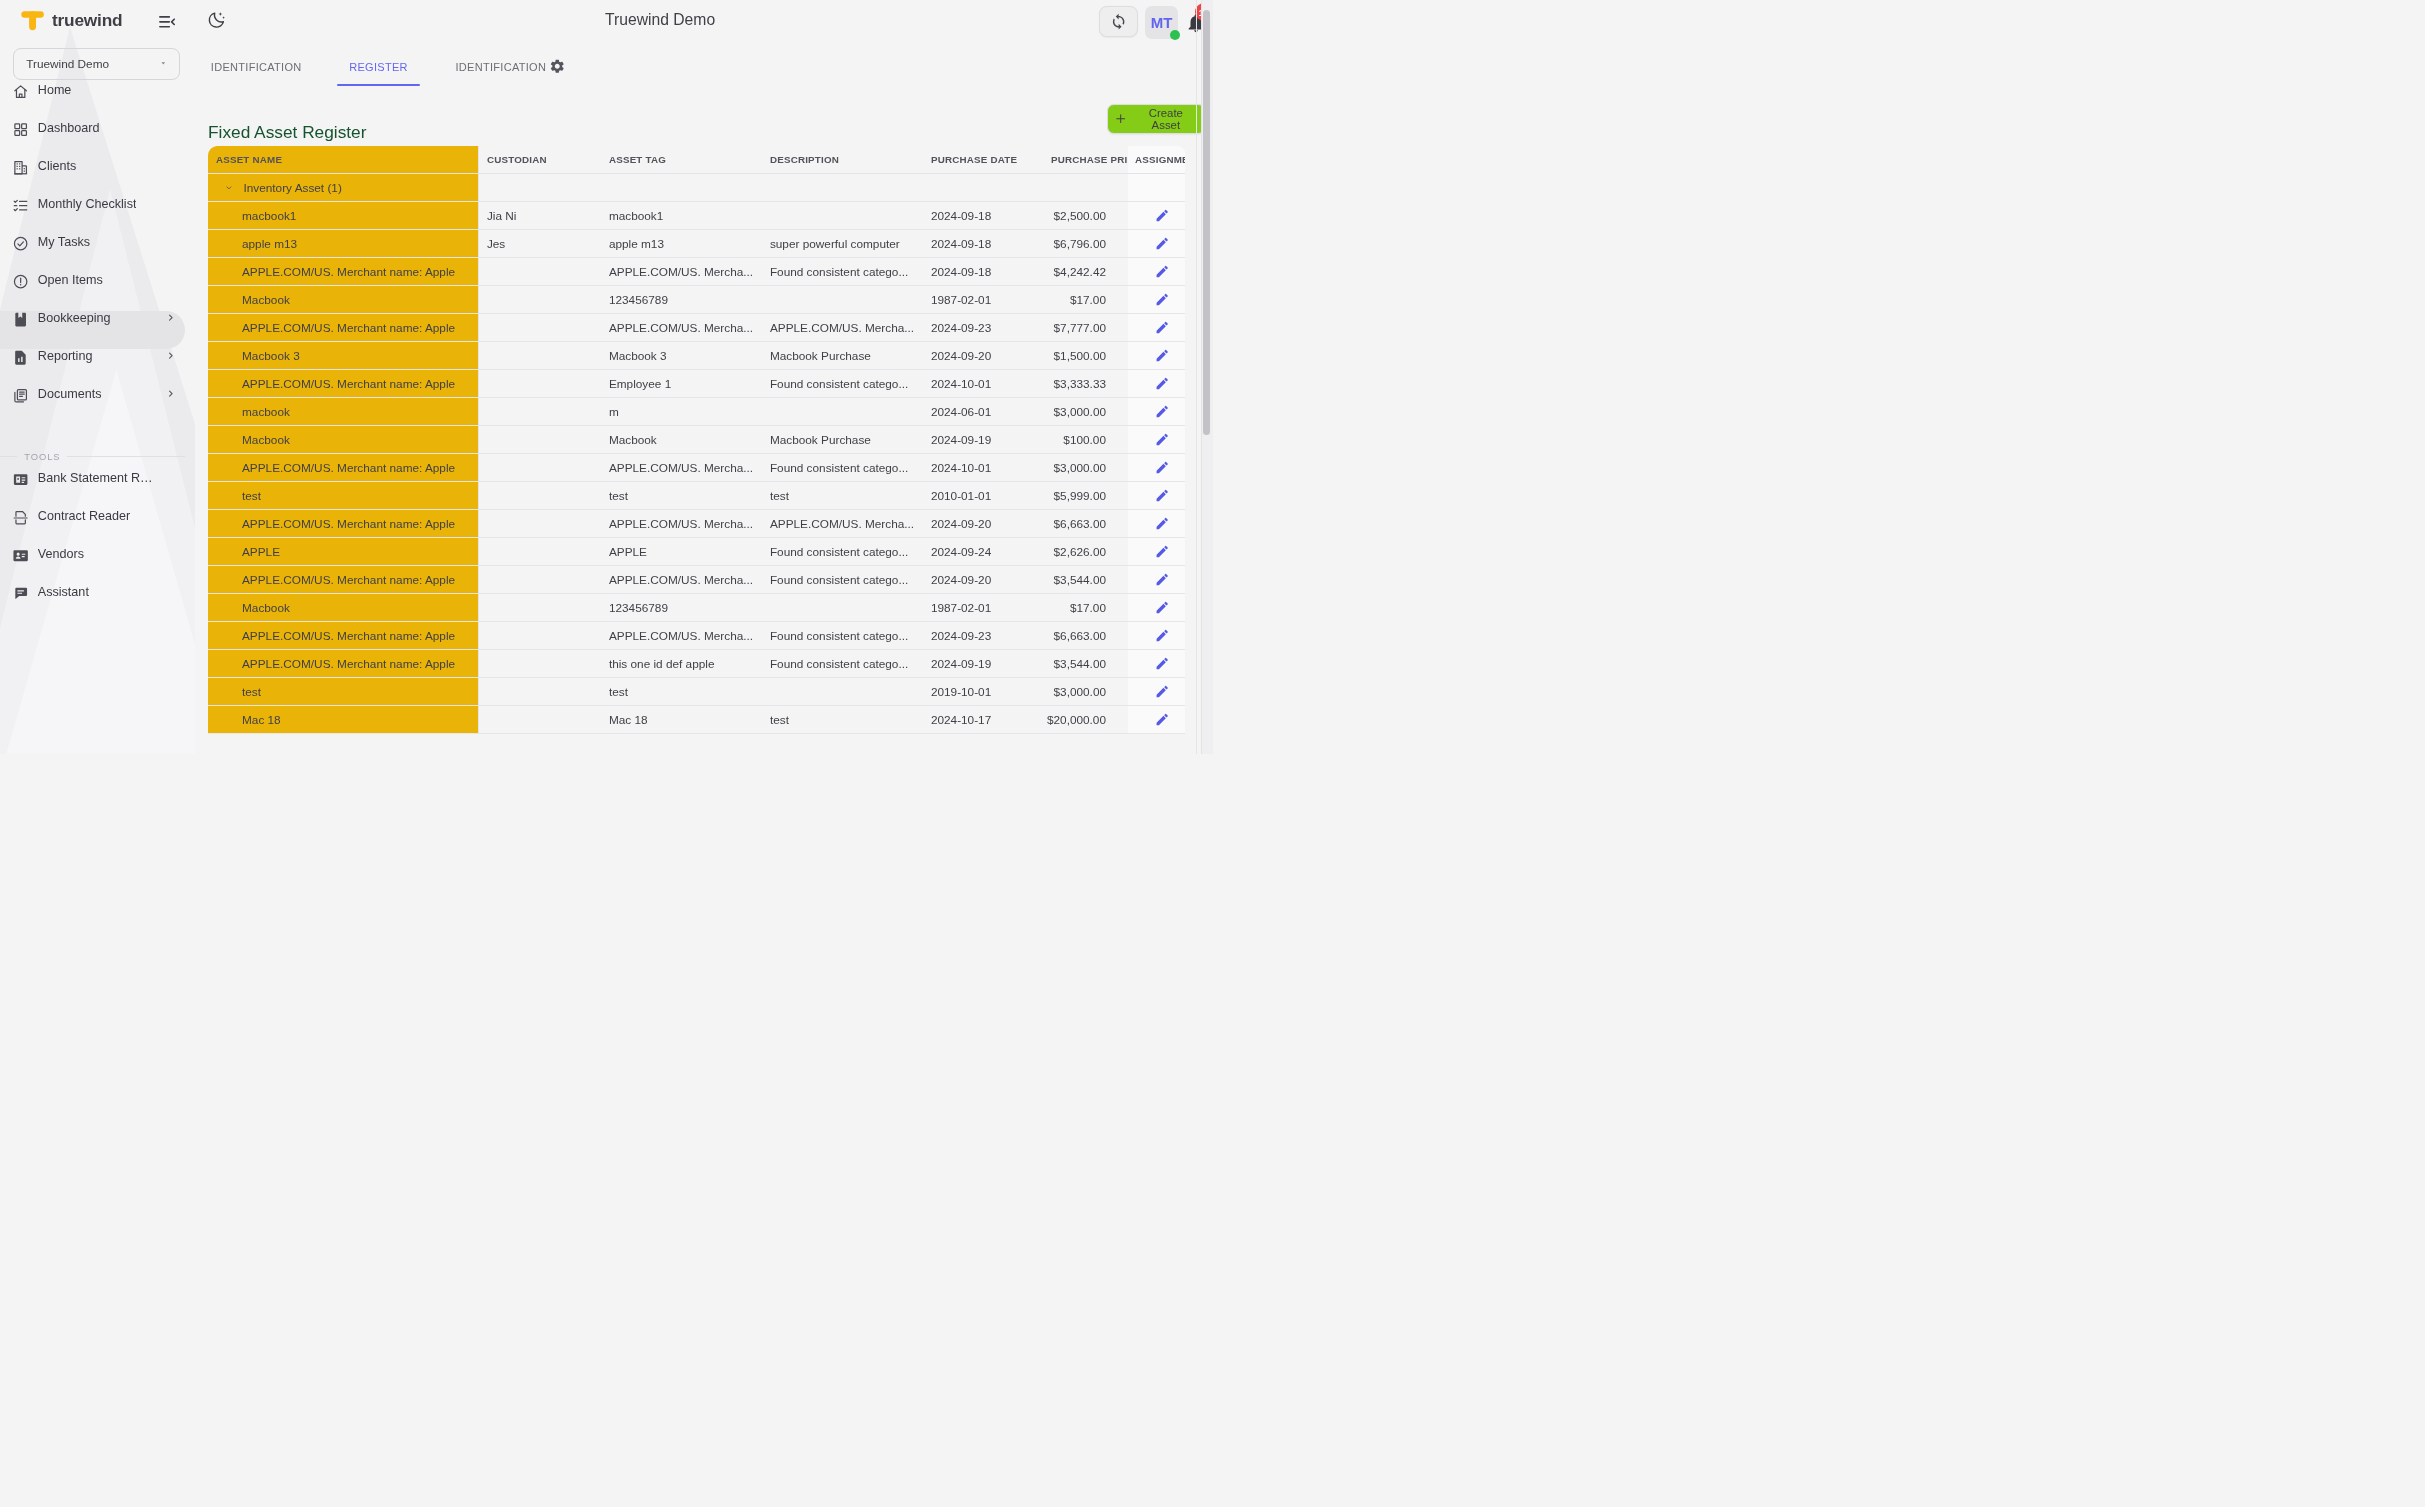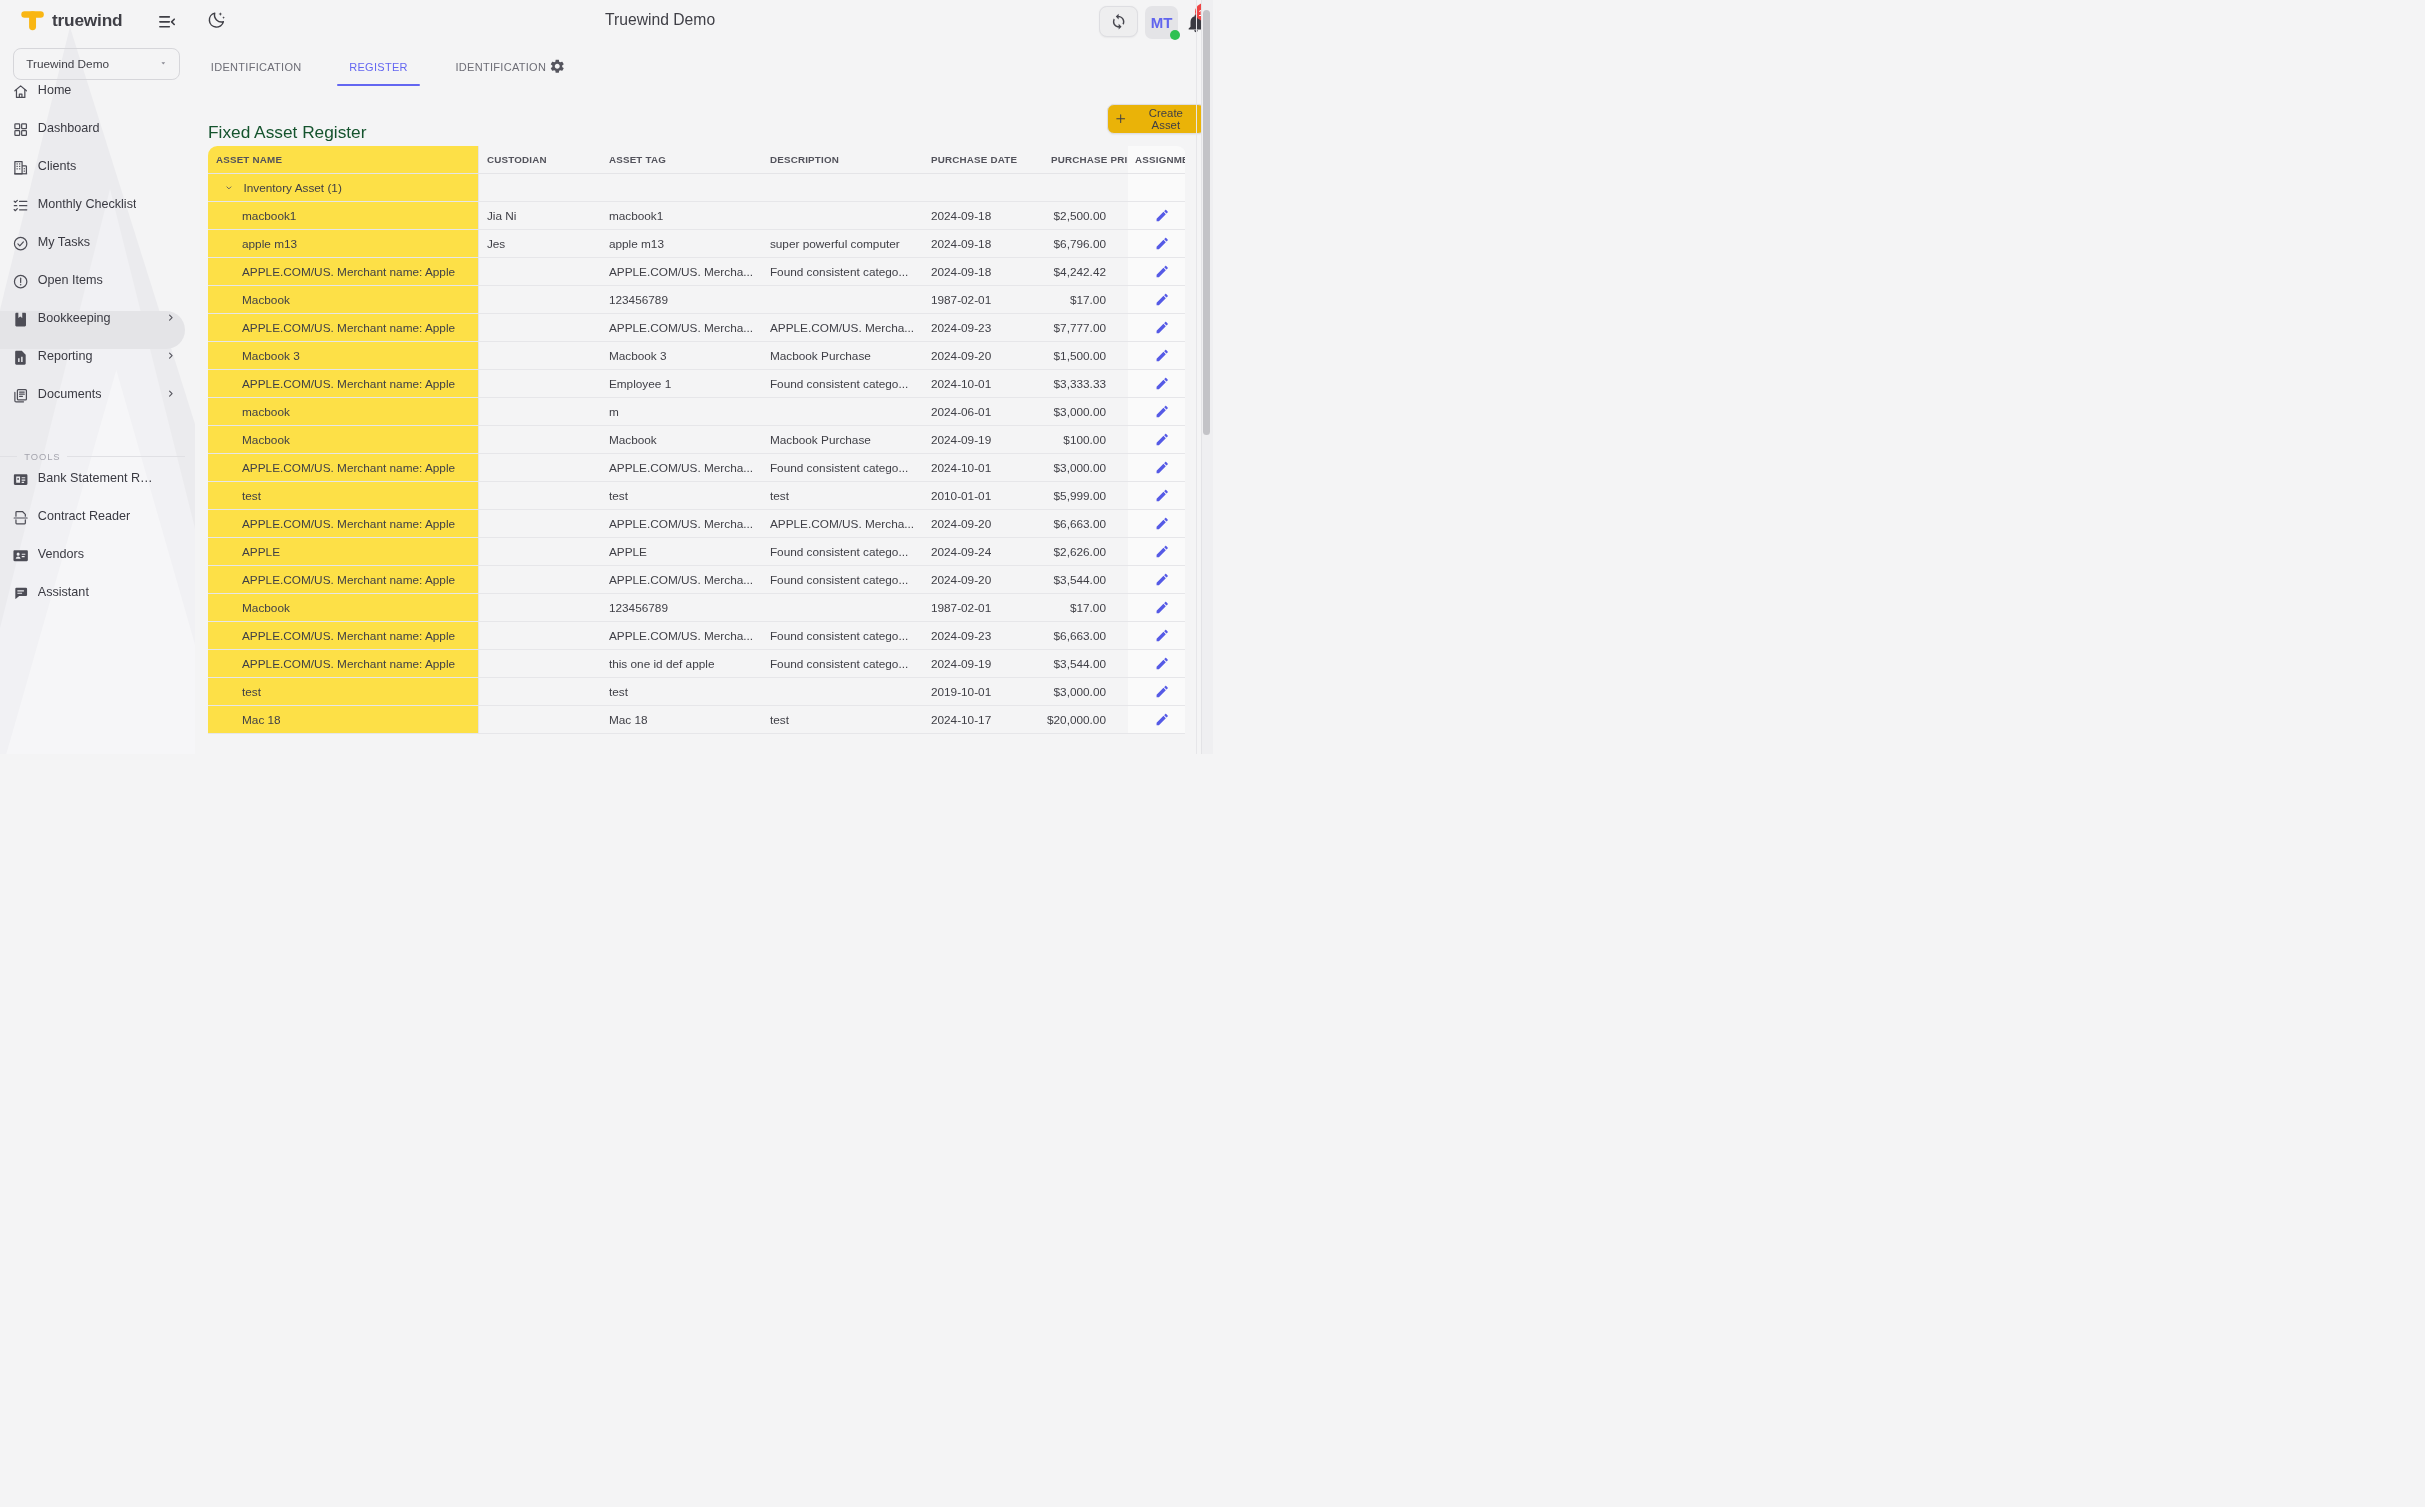--- a/index.html
+++ b/index.html
@@ -56,31 +56,31 @@
   .tabs{position:absolute;left:199px;top:47px;height:39px;display:flex;gap:24px}
   .tab{padding:0 11.8px;display:flex;align-items:center;font-size:11px;font-weight:500;letter-spacing:0.3px;
        color:#6d6d76;position:relative;cursor:pointer;white-space:nowrap}
   .tab.active{color:#6366f1}
   .tab.active::after{content:"";position:absolute;left:0;right:0;bottom:0;height:2.4px;border-radius:2.4px;background:#6366f1}
   .gear{position:absolute;left:549px;top:58px;width:16.5px;height:16.5px;color:#55555e;cursor:pointer}
 
   
   .heading{position:absolute;left:208px;top:110px;font-size:17.3px;font-weight:500;color:#14532d}
   .create-btn{position:absolute;left:1107px;top:104px;width:98px;height:30px;border:0.8px solid #dedee2;border-radius:7px;
-              background:#eab308;display:flex;align-items:center;justify-content:center;gap:6.3px;font-size:11.4px;color:#3f3f46;
+              background:#84cc16;display:flex;align-items:center;justify-content:center;gap:6.3px;font-size:11.4px;color:#3f3f46;
               box-shadow:0 0.8px 1.6px rgba(0,0,0,.05);cursor:pointer;box-sizing:border-box}
   .plus{display:flex;color:#3f3f46}
 
   
   .table{position:absolute;left:208px;top:146px;width:977px;height:608px;overflow:hidden}
   .t-hrow{display:flex;height:28px;box-sizing:border-box;border-bottom:0.8px solid #e4e4e7}
   .t-row{display:flex;height:28px;box-sizing:border-box;border-bottom:0.8px solid #e6e6e9}
   .cell{display:flex;align-items:center;font-size:11.8px;color:#3f3f46;box-sizing:border-box;overflow:hidden;white-space:nowrap}
   .hcell{font-size:9.8px;font-weight:700;color:#52525b;letter-spacing:0.2px}
-  .c0{width:271px;background:#fde047;border-right:0.8px solid #e4e4e7;padding-left:34px;flex:none}
+  .c0{width:271px;background:#eab308;border-right:0.8px solid #e4e4e7;padding-left:34px;flex:none}
   .c1{width:122px;padding-left:7.9px;flex:none}
   .c2{width:161px;padding-left:7.9px;flex:none}
   .c3{width:161px;padding-left:7.9px;flex:none}
   .c4{width:105px;padding-left:7.9px;flex:none}
   .c5{width:100px;justify-content:flex-end;padding-right:22px;flex:none}
   .c6{width:58px;background:#fafafa;position:relative;justify-content:center;flex:none;overflow:visible}
   .h0{padding-left:7.9px;border-top-left-radius:9.4px}
   .h5{justify-content:flex-start;padding-left:23px;padding-right:0;overflow:visible}
   .h6{border-top-right-radius:9.4px;justify-content:flex-start;padding-left:7px}
   .gcell{padding-left:15px;gap:8.7px}

